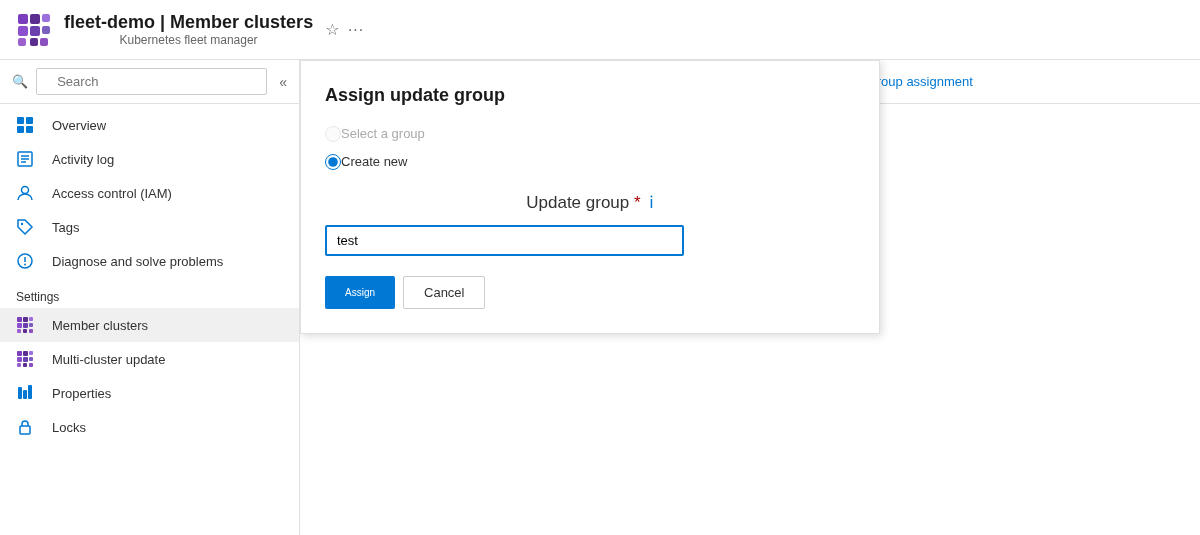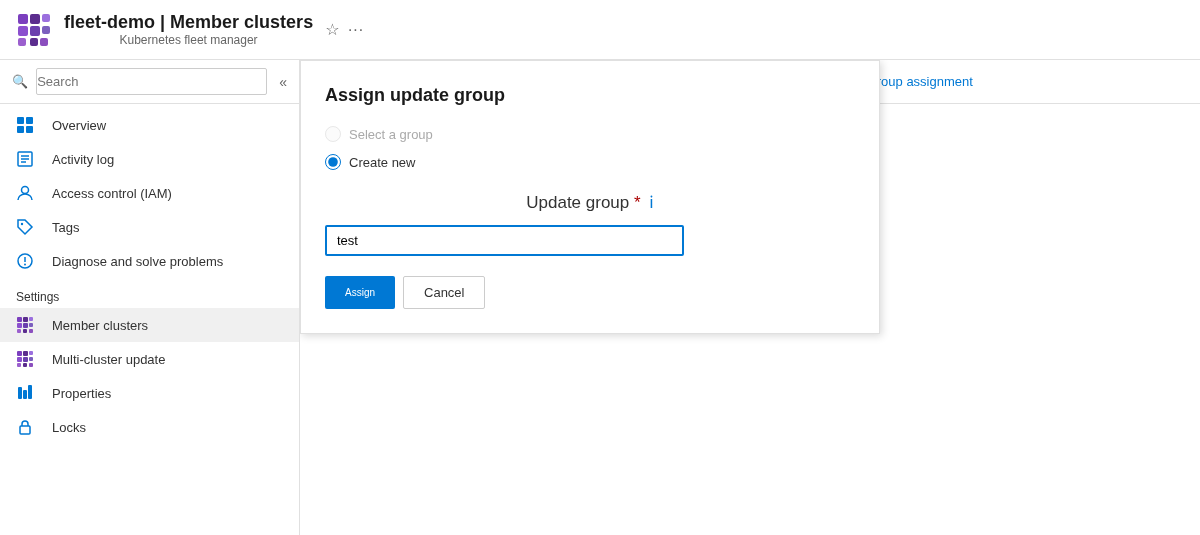--- a/index.html
+++ b/index.html
@@ -14,42 +14,42 @@
     .header-subtitle { font-size: 12px; color: #666; }
     .header-actions { display: flex; align-items: center; margin-left: 12px; gap: 8px; }
     .header-star, .header-more { color: #666; cursor: pointer; font-size: 16px; }
 
     
     .main-layout { display: flex; flex: 1; overflow: hidden; }
 
     
     .sidebar { width: 300px; border-right: 1px solid #e0e0e0; display: flex; flex-direction: column; overflow-y: auto; flex-shrink: 0; }
     .search-container { padding: 8px 12px; border-bottom: 1px solid #e0e0e0; display: flex; align-items: center; gap: 8px; }
-    .search-input { flex: 1; border: 1px solid #ccc; padding: 5px 0; border-radius: 2px; font-size: 13px; outline: none; }
+    .search-input { flex: 1; border: 1px solid #ccc; padding: 5px 20px; border-radius: 2px; font-size: 13px; outline: none; }
     .search-icon-wrap { color: #666; }
     .collapse-btn { color: #666; cursor: pointer; font-size: 14px; margin-left: 4px; }
 
     .sidebar-nav { padding: 4px 0; }
     .nav-item { display: flex; align-items: center; padding: 8px 16px; cursor: pointer; gap: 18px; color: #333; font-size: 13px; }
     .nav-item.active { background: #f0f0f0; font-weight: 500; }
     .nav-item .nav-icon { width: 18px; height: 18px; flex-shrink: 0; }
     .nav-section-label { padding: 12px 16px 4px 16px; font-size: 12px; font-weight: 400; color: #333; }
 
     
     .content-area { flex: 1; display: flex; flex-direction: column; overflow: hidden; position: relative; }
 
     
     .toolbar { display: flex; align-items: center; padding: 8px 16px; border-bottom: 1px solid #e0e0e0; gap: 4px; height: 44px; }
     .toolbar-btn { display: flex; align-items: center; gap: 5px; padding: 5px 10px; border: none; background: none; cursor: pointer; color: #0078d4; font-size: 13px; border-radius: 2px; }
     .toolbar-separator { width: 1px; height: 20px; background: #e0e0e0; margin: 0 4px; }
     .panel { position: absolute; top: 0; left: 0; width: 580px; background: #fff; border: 1px solid #e0e0e0; box-shadow: 2px 2px 8px rgba(0,0,0,0.15); z-index: 20; padding: 24px; }
     .panel-title { font-size: 18px; font-weight: 600; margin-bottom: 20px; color: #1a1a1a; }
 
     .radio-group { display: flex; flex-direction: column; gap: 12px; margin-bottom: 20px; }
-    .radio-item { display: flex; align-items: center; gap: 8px; cursor: pointer; }
+    .radio-item { display: flex; cursor: pointer; }
     .radio-item input[type="radio"] { width: 16px; height: 16px; accent-color: #0078d4; cursor: pointer; }
     .radio-item label { font-size: 13px; cursor: pointer; }
     .radio-item.disabled label { color: #aaa; }
     .radio-item.disabled input { opacity: 0.5; }
 
     .field-label { font-size: 17px; margin-bottom: 12px; color: #333; text-align: center; }
     .field-label .required { color: #a00; }
     .field-label .info-icon { color: #0078d4; margin-left: 4px; cursor: pointer; }
     .text-input { width: 359px; border: 2px solid #0078d4; padding: 6px 10px; font-size: 13px; border-radius: 2px; outline: none; }
 

